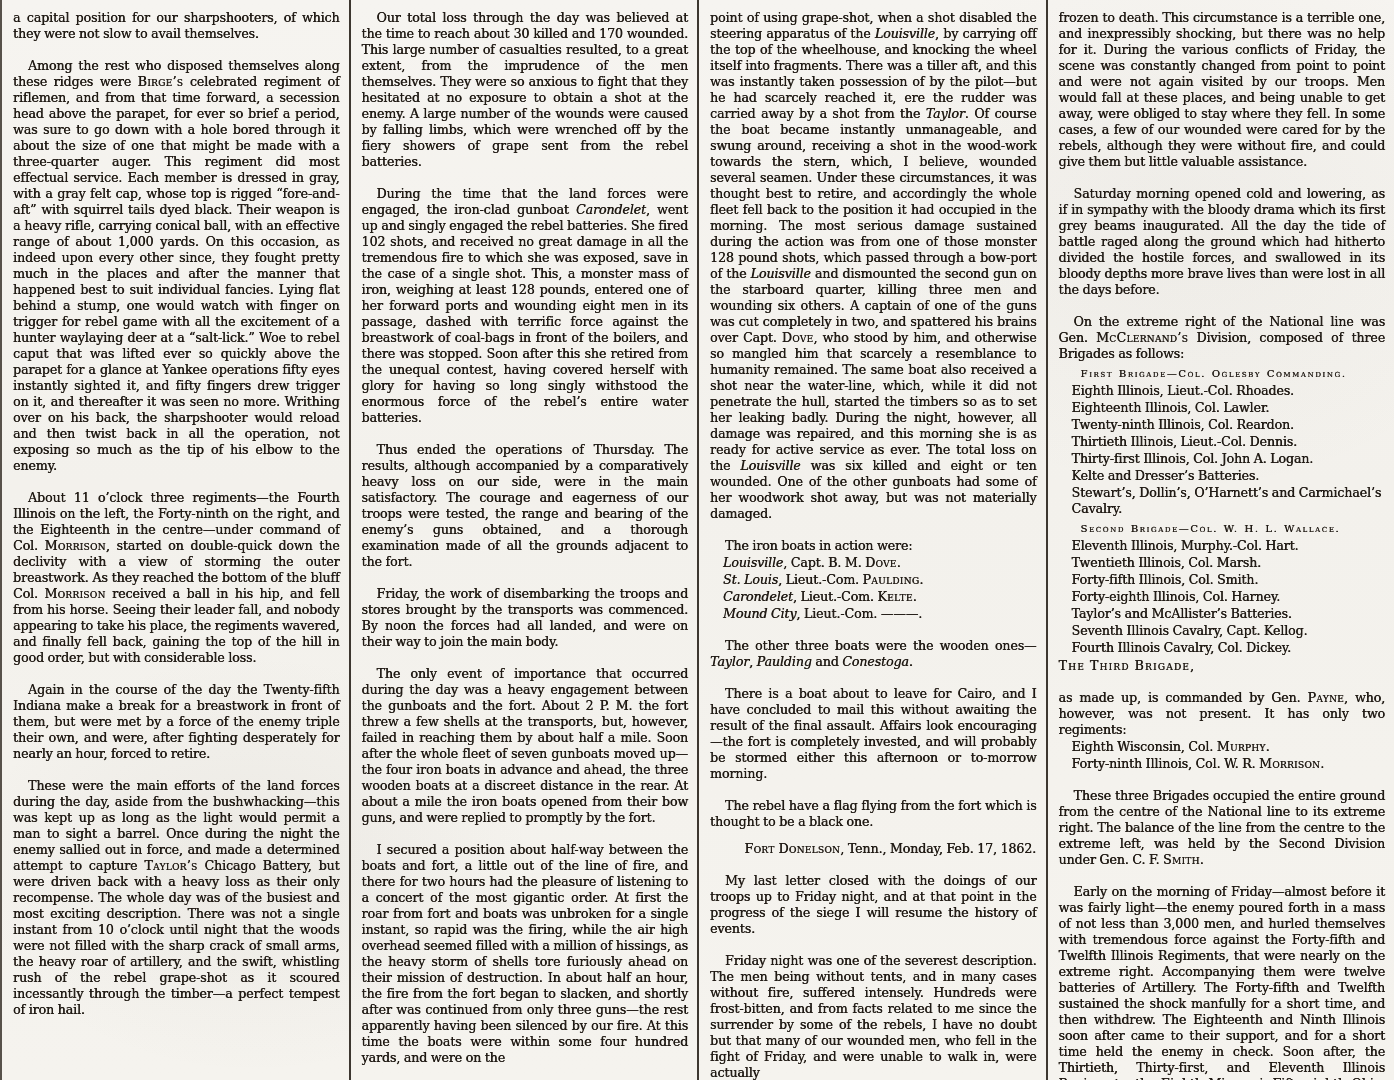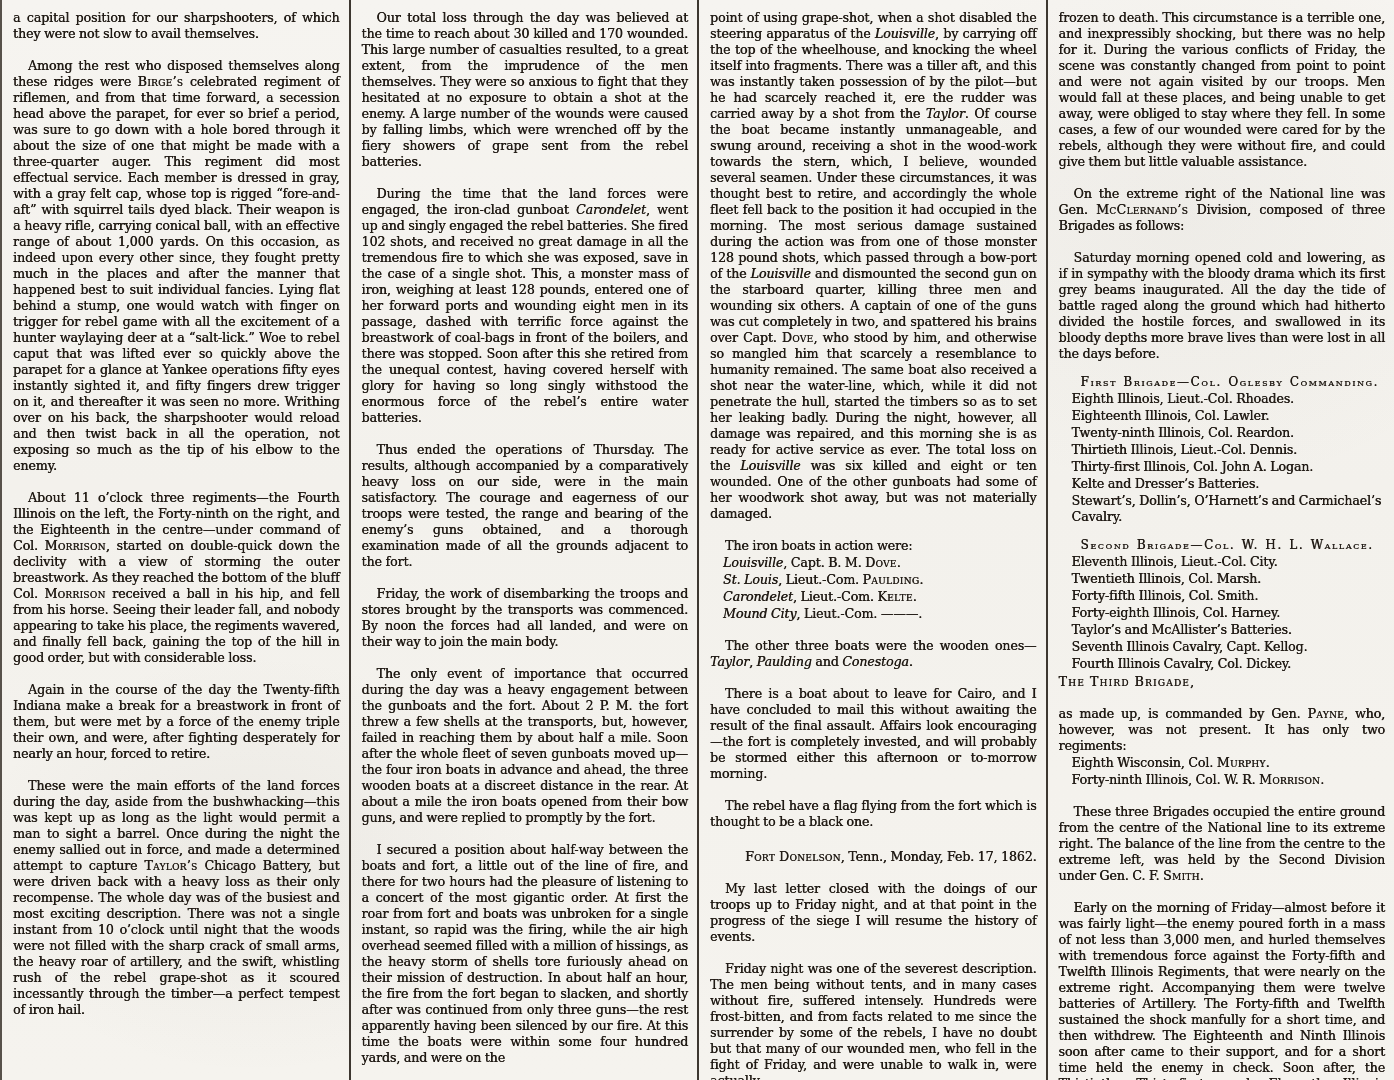--- a/index.html
+++ b/index.html
@@ -29,27 +29,27 @@
     overflow:hidden;
   }
   .rule{width:2px;background:linear-gradient(180deg,#4d463e,#3d3730 30%,#4a443c);}
   .para{margin:0;text-align:justify;text-indent:15px;}
   .para+.para{margin-top:16px;}
   .para.flush{text-indent:0;}
   .para.list{text-align:left;text-indent:0;padding-left:13px;margin-top:1px;}
   .para.bhead{
     text-align:left;text-indent:0;padding-left:22px;
     font-variant:small-caps;letter-spacing:1.6px;word-spacing:1px;
-    font-size:12px;margin-top:12px;
+    font-size:10px;margin-top:4px;
   }
   .para.chead{
     text-align:left;text-indent:0;
     font-variant:small-caps;letter-spacing:1.2px;margin-top:2px;
   }
-  .para.dateline{text-align:right;text-indent:34px;margin-top:19px;}
+  .para.dateline{text-align:center;text-indent:34px;margin-top:11px;}
   .sc{font-variant:small-caps;letter-spacing:0.3px;}
   i{font-style:italic;}
 </style>
 </head>
 <body>
 
 <div class="page" style="color: rgb(33, 27, 21);">
   <div class="col">
       <p class="para flush">a capital position for our sharpshooters, of which they were not slow to avail themselves.</p>
       <p class="para body">Among the rest who disposed themselves along these ridges were <span class="sc">Birge’s</span> celebrated regiment of riflemen, and from that time forward, a secession head above the parapet, for ever so brief a period, was sure to go down with a hole bored through it about the size of one that might be made with a three-quarter auger. This regiment did most effectual service. Each member is dressed in gray, with a gray felt cap, whose top is rigged “fore-and-aft” with squirrel tails dyed black. Their weapon is a heavy rifle, carrying conical ball, with an effective range of about 1,000 yards. On this occasion, as indeed upon every other since, they fought pretty much in the places and after the manner that happened best to suit individual fancies. Lying flat behind a stump, one would watch with finger on trigger for rebel game with all the excitement of a hunter waylaying deer at a “salt-lick.” Woe to rebel caput that was lifted ever so quickly above the parapet for a glance at Yankee operations fifty eyes instantly sighted it, and fifty fingers drew trigger on it, and thereafter it was seen no more. Writhing over on his back, the sharpshooter would reload and then twist back in all the operation, not exposing so much as the tip of his elbow to the enemy.</p>
@@ -77,32 +77,32 @@
       <p class="para body">The other three boats were the wooden ones—<i>Taylor</i>, <i>Paulding</i> and <i>Conestoga</i>.</p>
       <p class="para body">There is a boat about to leave for Cairo, and I have concluded to mail this without awaiting the result of the final assault. Affairs look encouraging—the fort is completely invested, and will probably be stormed either this afternoon or to-morrow morning.</p>
       <p class="para body">The rebel have a flag flying from the fort which is thought to be a black one.</p>
       <p class="para dateline"><span class="sc">Fort Donelson</span>, Tenn., Monday, Feb. 17, 1862.</p>
       <p class="para body">My last letter closed with the doings of our troops up to Friday night, and at that point in the progress of the siege I will resume the history of events.</p>
       <p class="para body">Friday night was one of the severest description. The men being without tents, and in many cases without fire, suffered intensely. Hundreds were frost-bitten, and from facts related to me since the surrender by some of the rebels, I have no doubt but that many of our wounded men, who fell in the fight of Friday, and were unable to walk in, were actually</p>
     </div>
   <div class="rule" style="background: rgb(61, 55, 48);"></div>
   <div class="col">
       <p class="para flush">frozen to death. This circumstance is a terrible one, and inexpressibly shocking, but there was no help for it. During the various conflicts of Friday, the scene was constantly changed from point to point and were not again visited by our troops. Men would fall at these places, and being unable to get away, were obliged to stay where they fell. In some cases, a few of our wounded were cared for by the rebels, although they were without fire, and could give them but little valuable assistance.</p>
+      <p class="para body">Saturday morning opened cold and lowering, as if in sympathy with the bloody drama which its first grey beams inaugurated. All the day the tide of battle raged along the ground which had hitherto divided the hostile forces, and swallowed in its bloody depths more brave lives than were lost in all the days before.</p>
       <p class="para body">On the extreme right of the National line was Gen. <span class="sc">McClernand’s</span> Division, composed of three Brigades as follows:</p>
-      <p class="para body">Saturday morning opened cold and lowering, as if in sympathy with the bloody drama which its first grey beams inaugurated. All the day the tide of battle raged along the ground which had hitherto divided the hostile forces, and swallowed in its bloody depths more brave lives than were lost in all the days before.</p>
       <p class="para bhead">First Brigade—Col. Oglesby Commanding.</p>
       <p class="para list">Eighth Illinois, Lieut.-Col. Rhoades.</p>
       <p class="para list">Eighteenth Illinois, Col. Lawler.</p>
       <p class="para list">Twenty-ninth Illinois, Col. Reardon.</p>
       <p class="para list">Thirtieth Illinois, Lieut.-Col. Dennis.</p>
       <p class="para list">Thirty-first Illinois, Col. John A. Logan.</p>
       <p class="para list">Kelte and Dresser’s Batteries.</p>
       <p class="para list">Stewart’s, Dollin’s, O’Harnett’s and Carmichael’s Cavalry.</p>
       <p class="para bhead">Second Brigade—Col. W. H. L. Wallace.</p>
-      <p class="para list">Eleventh Illinois, Lieut.-Col. City.</p>
+      <p class="para list">Eleventh Illinois, Murphy.-Col. Hart.</p>
       <p class="para list">Twentieth Illinois, Col. Marsh.</p>
       <p class="para list">Forty-fifth Illinois, Col. Smith.</p>
       <p class="para list">Forty-eighth Illinois, Col. Harney.</p>
       <p class="para list">Taylor’s and McAllister’s Batteries.</p>
       <p class="para list">Seventh Illinois Cavalry, Capt. Kellog.</p>
       <p class="para list">Fourth Illinois Cavalry, Col. Dickey.</p>
       <p class="para chead">The Third Brigade,</p>
       <p class="para flush">as made up, is commanded by Gen. <span class="sc">Payne</span>, who, however, was not present. It has only two regiments:</p>
       <p class="para list">Eighth Wisconsin, Col. <span class="sc">Murphy</span>.</p>
       <p class="para list">Forty-ninth Illinois, Col. W. R. <span class="sc">Morrison</span>.</p>

